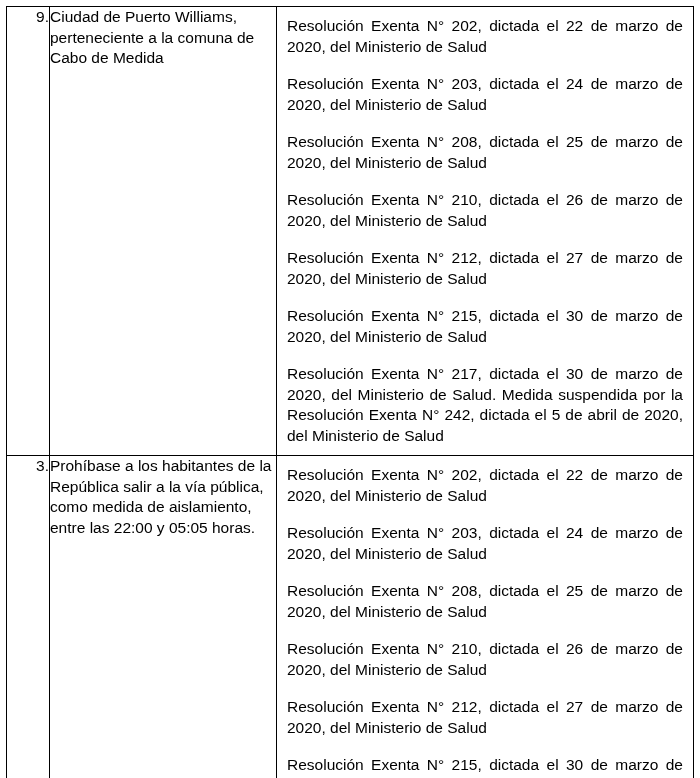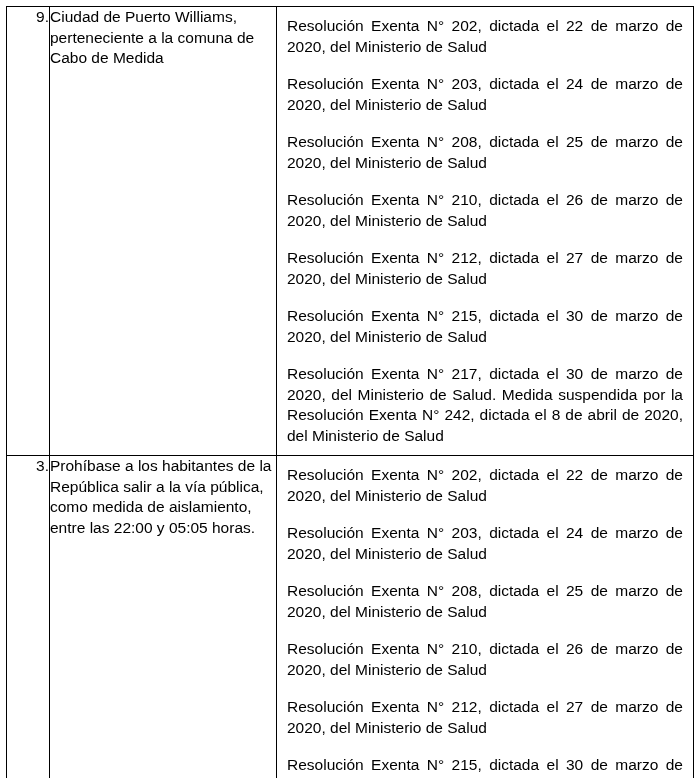--- a/index.html
+++ b/index.html
@@ -85,21 +85,21 @@
           <span class="desc-text">Ciudad de Puerto Williams, perteneciente a la comuna de Cabo de Medida</span>
         </td>
         <td class="col-res">
           <div class="res-list">
             <div class="res-item">Resolución Exenta N° 202, dictada el 22 de marzo de 2020, del Ministerio de Salud</div>
             <div class="res-item">Resolución Exenta N° 203, dictada el 24 de marzo de 2020, del Ministerio de Salud</div>
             <div class="res-item">Resolución Exenta N° 208, dictada el 25 de marzo de 2020, del Ministerio de Salud</div>
             <div class="res-item">Resolución Exenta N° 210, dictada el 26 de marzo de 2020, del Ministerio de Salud</div>
             <div class="res-item">Resolución Exenta N° 212, dictada el 27 de marzo de 2020, del Ministerio de Salud</div>
             <div class="res-item">Resolución Exenta N° 215, dictada el 30 de marzo de 2020, del Ministerio de Salud</div>
-            <div class="res-item justified">Resolución Exenta N° 217, dictada el 30 de marzo de 2020, del Ministerio de Salud. Medida suspendida por la Resolución Exenta N° 242, dictada el 8 de abril de 2020, del Ministerio de Salud</div>
+            <div class="res-item justified">Resolución Exenta N° 217, dictada el 30 de marzo de 2020, del Ministerio de Salud. Medida suspendida por la Resolución Exenta N° 242, dictada el 5 de abril de 2020, del Ministerio de Salud</div>
           </div>
         </td>
       </tr>
       <tr>
         <td class="col-num">
           <span class="num-text">3.</span>
         </td>
         <td class="col-desc">
           <span class="desc-text">Prohíbase a los habitantes de la República salir a la vía pública, como medida de aislamiento, entre las 22:00 y 05:05 horas.</span>
         </td>

